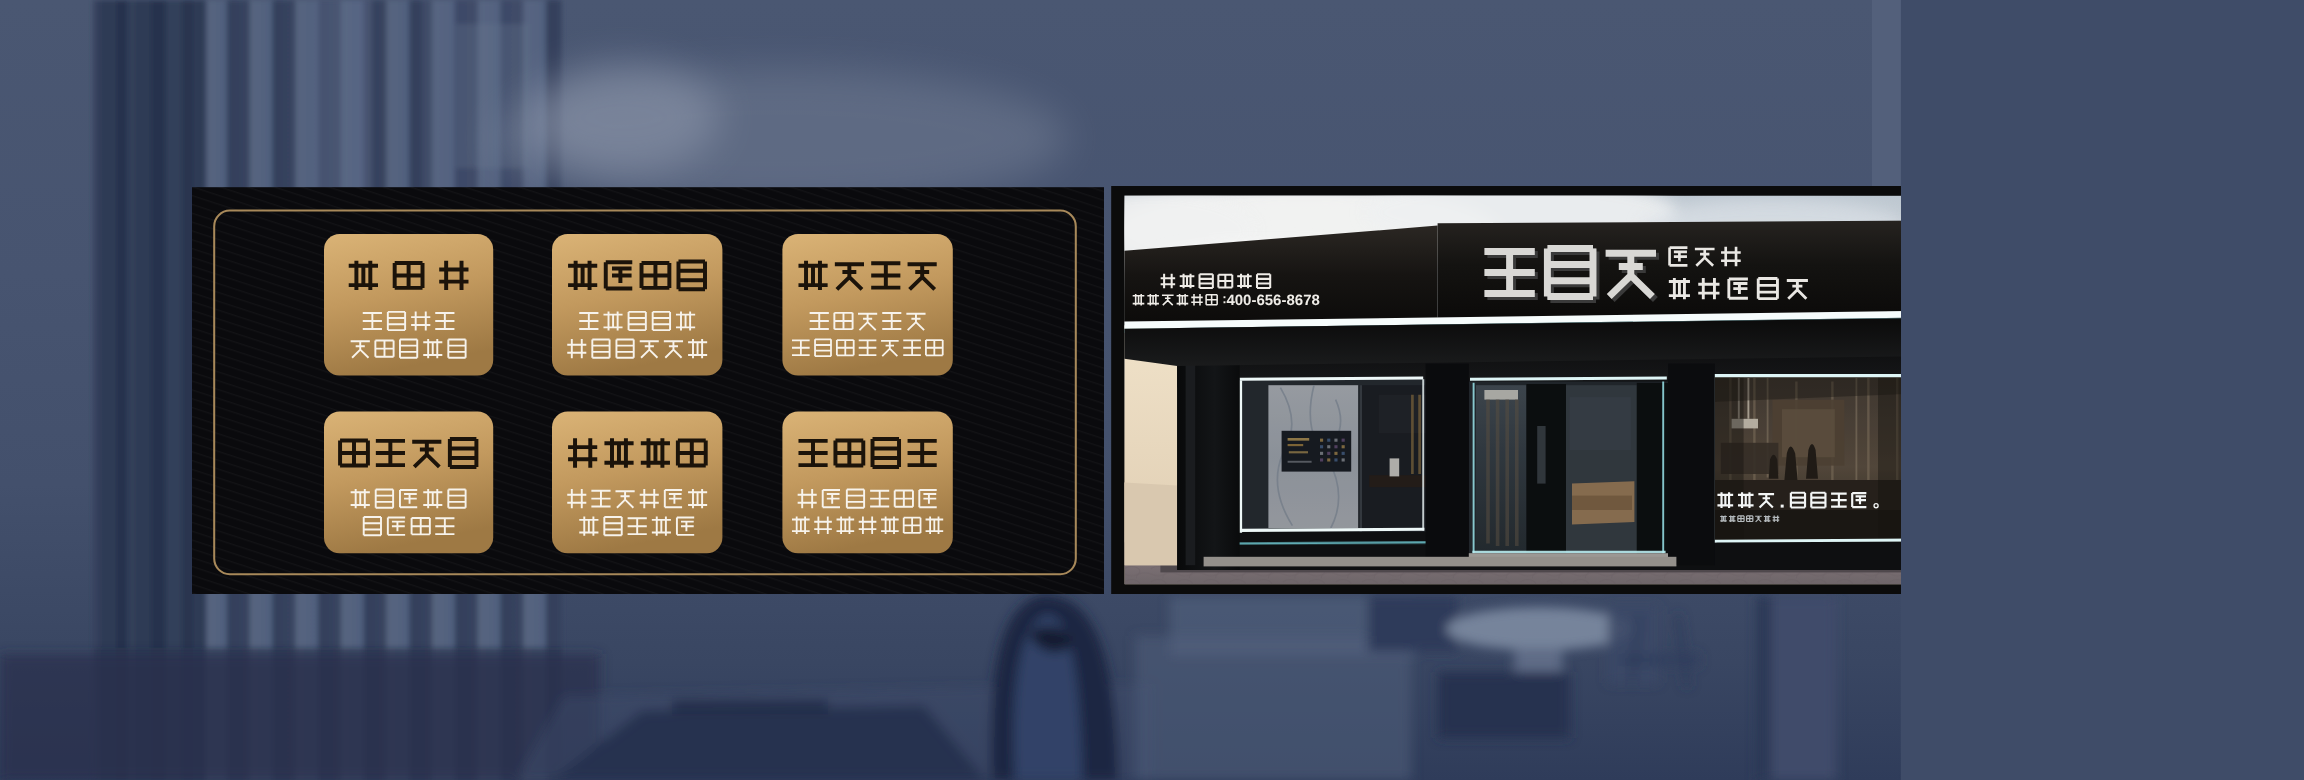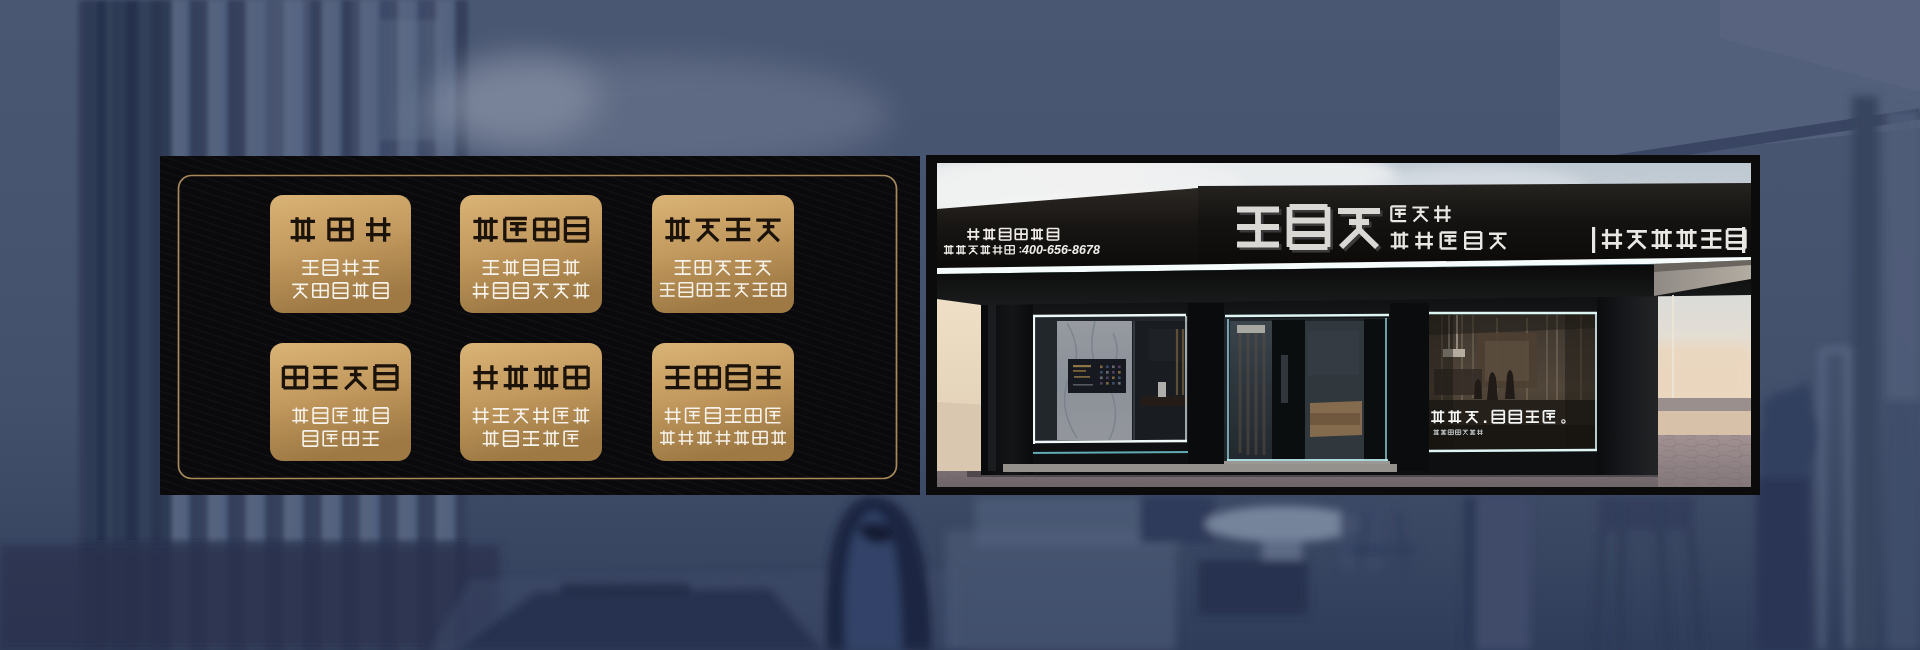--- a/index.html
+++ b/index.html
@@ -1,15 +1,15 @@
 <!DOCTYPE html>
 <html><head><meta charset="utf-8">
 <style>
 html,body{margin:0;padding:0;background:#3f4c68;}
-#stage{position:relative;width:1920px;height:650px;overflow:hidden;font-style:italic;}
+#stage{position:relative;width:1584px;height:650px;overflow:hidden;}
 svg{display:block}
 text{font-family:"Liberation Sans",sans-serif;}
 </style></head>
 <body>
 <div id="stage">
 <svg width="1920" height="650" viewBox="0 0 1920 650">
 <defs>
 <linearGradient id="bgv" x1="0" y1="0" x2="0" y2="1">
 <stop offset="0" stop-color="#4a5772"></stop>
           <stop offset="0.35" stop-color="#475470"></stop>

